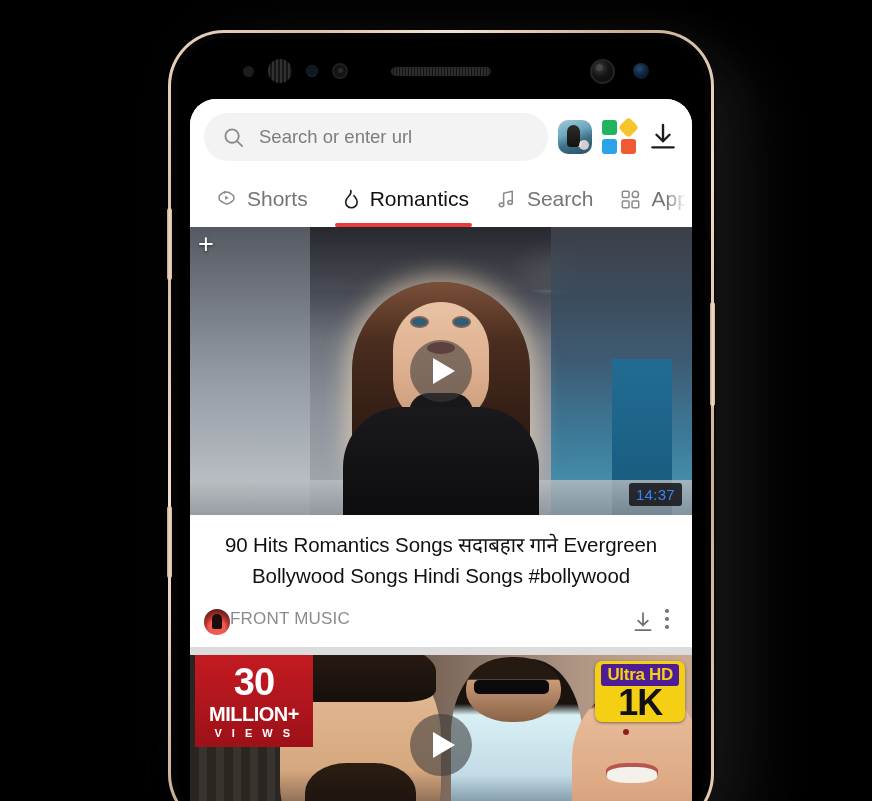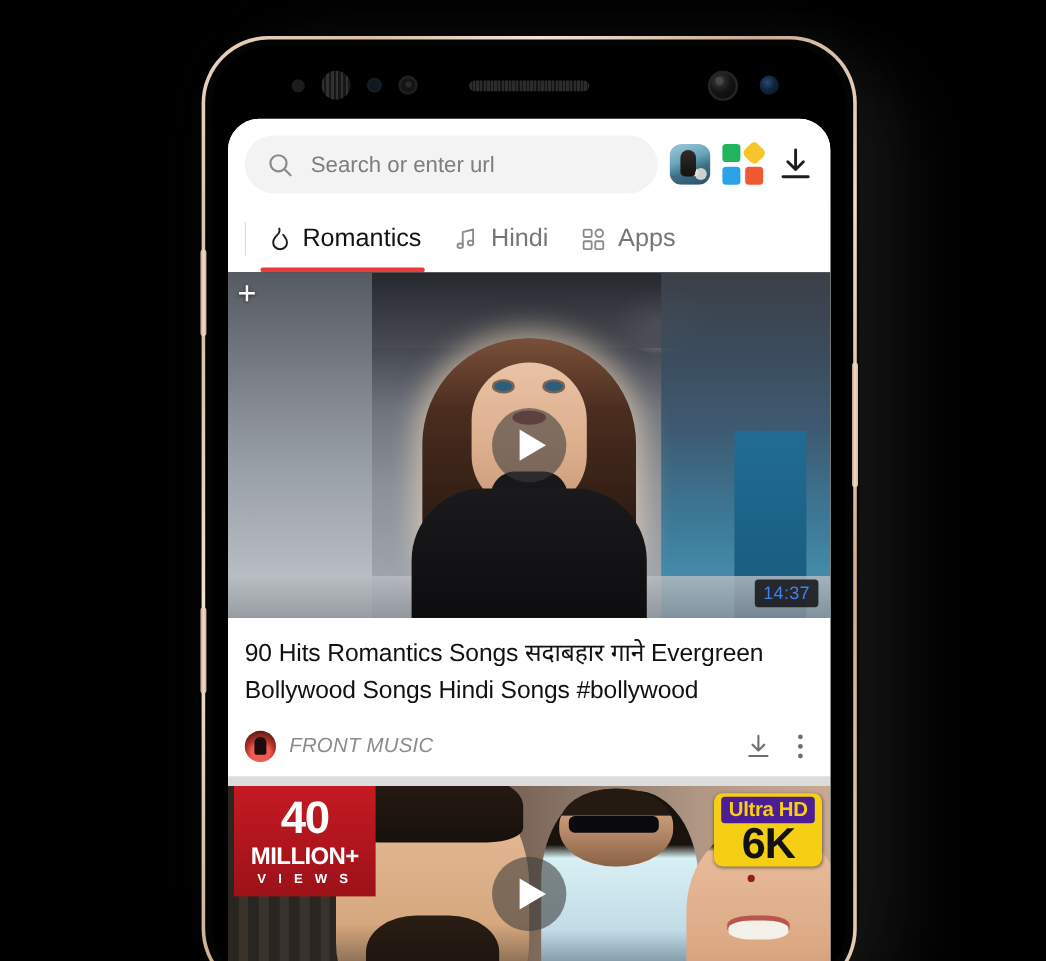--- a/index.html
+++ b/index.html
@@ -269,29 +269,28 @@
     text-align: center;
   }
   .hd-top {
     background: #4c1d95; color: #f5cf13; font-size: 17px; font-weight: 700;
     border-radius: 3px; padding: 1px 6px; display: block; letter-spacing: -.3px;
   }
   .hd-4k { color: #111; font-size: 36px; font-weight: 700; line-height: .94;
     display: block; letter-spacing: -1px; }
 
   
-  .card-body { padding: 14px 14px 8px 14px; }
+  .card-body { padding: 14px 14px 8px 14px; text-align: center; }
   .vtitle {
     font-size: 20.5px; line-height: 1.52; color: #111;
     letter-spacing: -.1px;
   }
   .metarow {
-    display: flex; align-items: center; gap: 11px;
+    display: flex; align-items: flex-start; 
     padding: 10px 14px 12px 14px;
-    font-style: italic;
   }
   .chan-av {
     width: 26px; height: 26px; border-radius: 50%; flex: none;
     background: radial-gradient(circle at 50% 72%, #f05a52 0 34%, #b5312c 52%, #23100e 100%);
     position: relative; overflow: hidden;
   }
   .chan-av::after{content:"";position:absolute;left:50%;top:18%;transform:translateX(-50%);
     width:10px;height:15px;background:#1a0d0c;border-radius:5px 5px 2px 2px;}
   .chan-name { flex: 1; color: #8b8b8e; font-size: 17px; letter-spacing: .2px; }
   .meta-ic { flex: none; }
@@ -356,38 +355,45 @@
           </div>
 
           <svg class="dl-top" viewBox="0 0 24 24" fill="none">
             <path d="M12 3.5v11.5M12 15l-4.6-4.6M12 15l4.6-4.6" stroke="#1d1d1f" stroke-width="1.7" stroke-linecap="round" stroke-linejoin="round"></path>
             <path d="M4.6 19.3h14.8" stroke="#1d1d1f" stroke-width="1.7" stroke-linecap="round"></path>
           </svg>
         </div>
 
         <div class="tabs">
 
+          <div class="tab">
+            <svg width="23" height="23" viewBox="0 0 24 24" fill="none">
+              <path d="M10.2 4.1 6.3 6.3a4.3 4.3 0 0 0 0 7.5l3.9 2.2a4.3 4.3 0 0 0 4.3 0l3.2-1.9a4.3 4.3 0 0 0 0-7.5l-3.2-1.9a4.3 4.3 0 0 0-4.3 0Z" stroke="#8b8b8e" stroke-width="1.6"></path>
+              <path d="M10.6 8.1v4.4l3.8-2.2z" fill="#8b8b8e"></path>
+            </svg>
+            <span>Shorts</span>
+          </div>
 
           <span class="tabsep"></span>
 
           <div class="tab active">
             <svg width="23" height="23" viewBox="0 0 24 24" fill="none">
               <path d="M13.3 2.6c.9 2.8-.5 4.3-1.9 5.7-1.6 1.6-3.4 3.4-3.4 6.3a6 6 0 0 0 12 0c0-3.2-2-4.8-3.3-6.6" stroke="#1d1d1f" stroke-width="1.7" stroke-linecap="round" stroke-linejoin="round"></path>
             </svg>
             <span>Romantics</span>
             <span class="ul"></span>
           </div>
 
           <div class="tab">
             <svg width="23" height="23" viewBox="0 0 24 24" fill="none">
               <path d="M9 17.2V5.6l9-2.2v11.3" stroke="#8b8b8e" stroke-width="1.6" stroke-linejoin="round"></path>
               <ellipse cx="6.8" cy="17.6" rx="2.4" ry="2" stroke="#8b8b8e" stroke-width="1.6"></ellipse>
               <ellipse cx="15.8" cy="15.1" rx="2.4" ry="2" stroke="#8b8b8e" stroke-width="1.6"></ellipse>
             </svg>
-            <span>Hindi</span>
+            <span>Search</span>
           </div>
 
           <div class="tab">
             <svg width="23" height="23" viewBox="0 0 24 24" fill="none">
               <rect x="3.5" y="3.5" width="7" height="6.4" rx="1.2" stroke="#8b8b8e" stroke-width="1.6"></rect>
               <rect x="3.5" y="13.6" width="7" height="6.9" rx="1.2" stroke="#8b8b8e" stroke-width="1.6"></rect>
               <rect x="13.6" y="13.6" width="7" height="6.9" rx="1.2" stroke="#8b8b8e" stroke-width="1.6"></rect>
               <circle cx="17.1" cy="6.7" r="3.3" stroke="#8b8b8e" stroke-width="1.6"></circle>
             </svg>
             <span>Apps</span>
@@ -458,28 +464,28 @@
                 <div class="a2-m2head"></div>
                 <div class="a2-m2glass"></div>
                 <div class="a2-woman"></div>
                 <div class="a2-wbindi"></div>
                 <div class="a2-wsmile"></div>
               </div>
 
               <span class="plus-badge">+</span>
 
               <div class="views-badge">
-                <span class="vb-num">40</span>
+                <span class="vb-num">30</span>
                 <span class="vb-mil">MILLION+</span>
                 <span class="vb-views">V I E W S</span>
               </div>
 
               <div class="hd-badge">
                 <span class="hd-top">Ultra HD</span>
-                <span class="hd-4k">6K</span>
+                <span class="hd-4k">1K</span>
               </div>
 
               <div class="playbtn">
                   <i></i>
                 </div>
             </div>
           </div>
 
         </div>
       </div>

